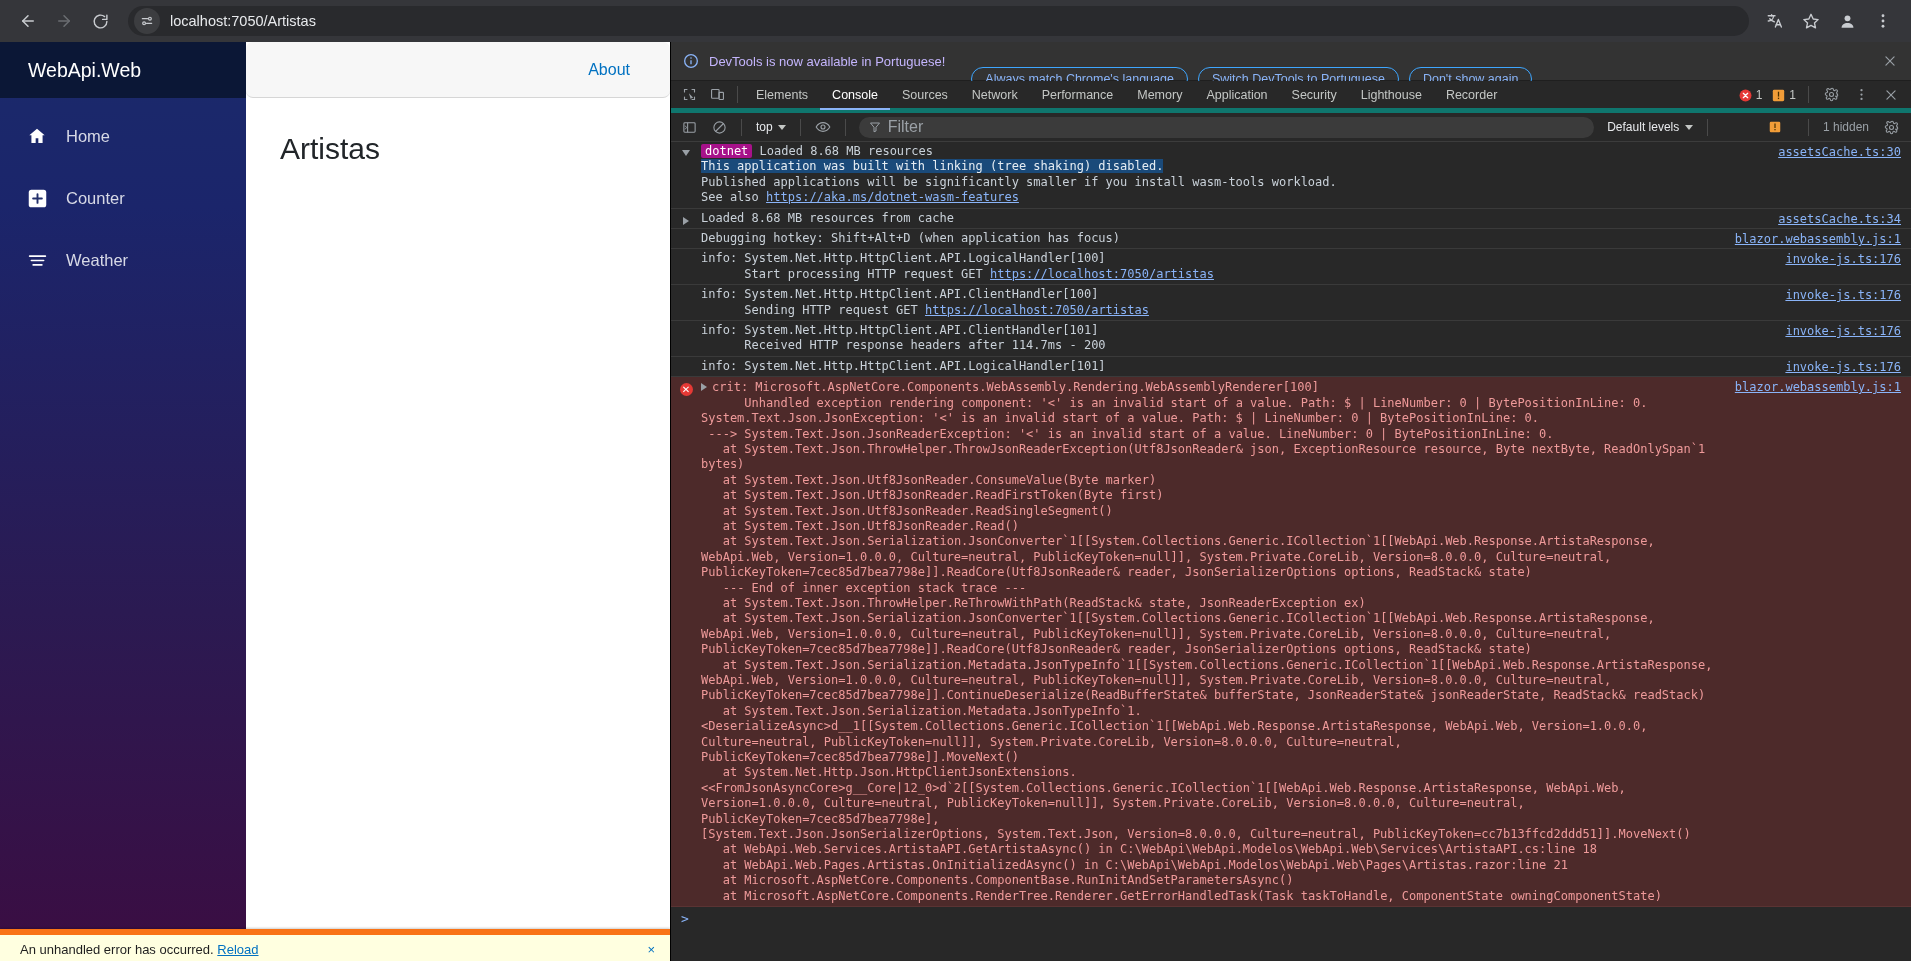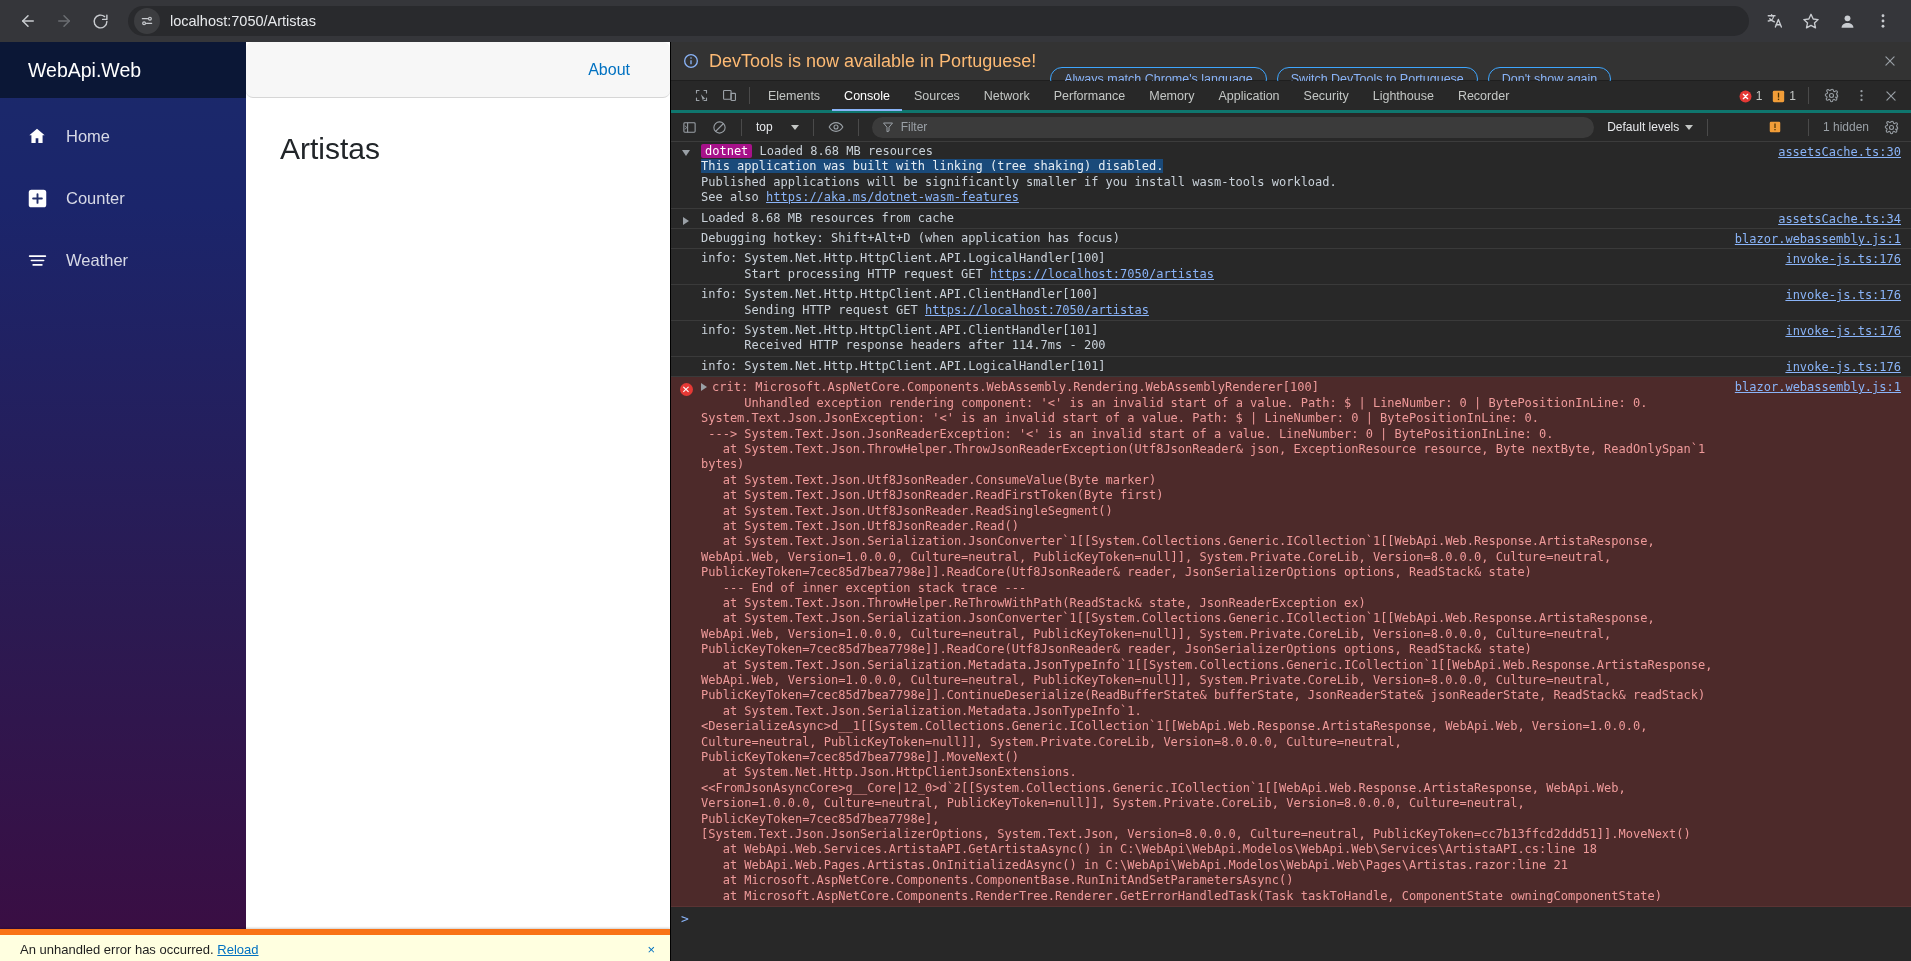--- a/index.html
+++ b/index.html
@@ -148,22 +148,22 @@
     padding: 0 10px 0 12px;
     gap: 10px;
     border-bottom: 1px solid #1f1f1f;
     flex: 0 0 auto;
   }
   .info-circle {
     width: 16px; height: 16px; flex: 0 0 auto;
     color: #8ab4f8;
   }
   .dt-banner-text {
-    color: #fdba74; font-size: 18px; white-space: nowrap;
-    margin-right: 4px;
+    color: #c4b5fd; font-size: 13px; white-space: nowrap;
+    margin-right: 16px;
   }
   .banner-btn {
     border: 1px solid #3ea6ff;
     color: #8ab4f8;
     background: transparent;
     border-radius: 13px;
     height: 24px;
     padding: 0 13px;
     font-size: 12.5px;
     font-family: "Liberation Sans", sans-serif;
@@ -173,22 +173,22 @@
   .banner-close {
     margin-left: auto;
     color: #9aa0a6; width: 22px; height: 22px;
     display: flex; align-items: center; justify-content: center;
   }
 
   .dt-tabbar {
     height: 32px;
     background: #282828;
     display: flex; align-items: center;
-    border-bottom: 3px solid #0f766e;
-    padding-left: 16px;
+    border-bottom: 5px solid #0f766e;
+    padding-left: 4px;
     flex: 0 0 auto;
   }
   .dt-iconbtn {
     width: 28px; height: 26px;
     display: flex; align-items: center; justify-content: center;
     color: #9aa0a6; flex: 0 0 auto;
   }
   .vline { width: 1px; height: 17px; background: #4a4a4a; margin: 0 6px; flex: 0 0 auto; }
   .dt-tab {
     height: 31px;
@@ -210,39 +210,39 @@
   .dt-toolbar {
     height: 29px;
     background: #282828;
     display: flex; align-items: center;
     border-bottom: 1px solid #3c3c3c;
     padding: 0 6px 0 4px;
     gap: 2px;
     flex: 0 0 auto;
   }
   .ctx-select {
-    display: flex; align-items: center; gap: 18px;
+    display: flex; align-items: center; gap: 5px;
     color: #e8eaed; font-size: 12px;
     padding: 0 6px; height: 21px;
   }
   .caret { width: 0; height: 0; border-left: 4px solid transparent; border-right: 4px solid transparent; border-top: 5px solid #c4c7c5; }
   .filter-box {
     flex: 1 1 auto;
     height: 21px;
     background: #3b3b3b;
     border-radius: 11px;
     display: flex; align-items: center;
     padding: 0 10px;
     gap: 7px;
     margin: 0 5px;
     min-width: 40px;
   }
   .filter-box input {
     background: transparent; border: none; outline: none;
-    color: #e8eaed; font-size: 12px; width: 100%;
+    color: #e8eaed; font-size: 16px; width: 100%;
     font-family: "Liberation Sans", sans-serif;
   }
   .filter-box input::placeholder { color: #9aa0a6; }
   .levels-select {
     display: flex; align-items: center; gap: 6px;
     color: #e8eaed; font-size: 12px; padding: 0 6px; white-space: nowrap;
   }
   .issues-chip {
     display: flex; align-items: center; gap: 5px;
     color: #c4c7c5; font-size: 12px; padding: 0 6px; white-space: nowrap;

